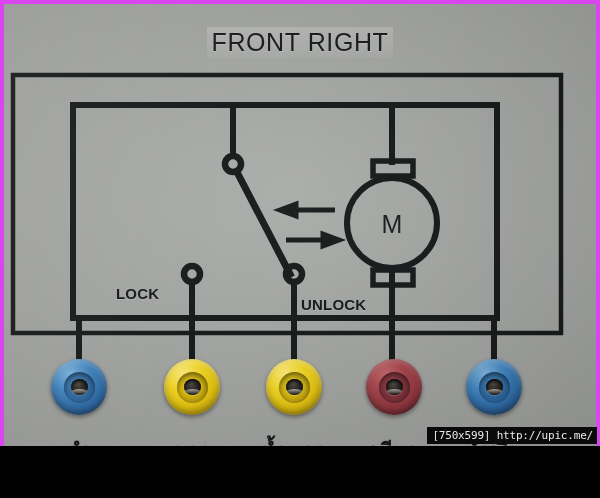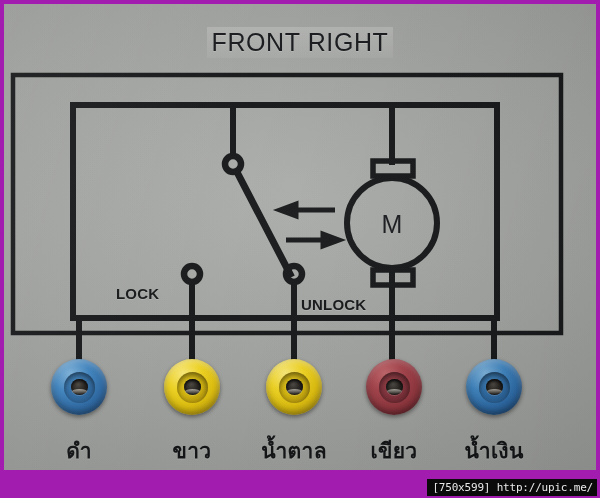--- a/index.html
+++ b/index.html
@@ -2,22 +2,22 @@
 <html><head>
 <meta charset="utf-8">
 <style>
   html,body{margin:0;padding:0;background:#000;}
   body{
     font-family:"Liberation Sans", sans-serif;
     -webkit-font-smoothing:antialiased;
   }
   #shot{
     position:relative;
-    width:600px;height:498px;
-    background:#a21caf;
+    width:600px;height:446px;
+    background:#d946ef;
     overflow:hidden;
   }
   
   #plate{
     position:absolute;
     left:4px;top:4px;
     width:592px;height:466px;
     background:
       radial-gradient(ellipse 120% 90% at 48% 38%, #aaaca9 0%, #a3a5a2 45%, #969895 100%);
     overflow:hidden;

